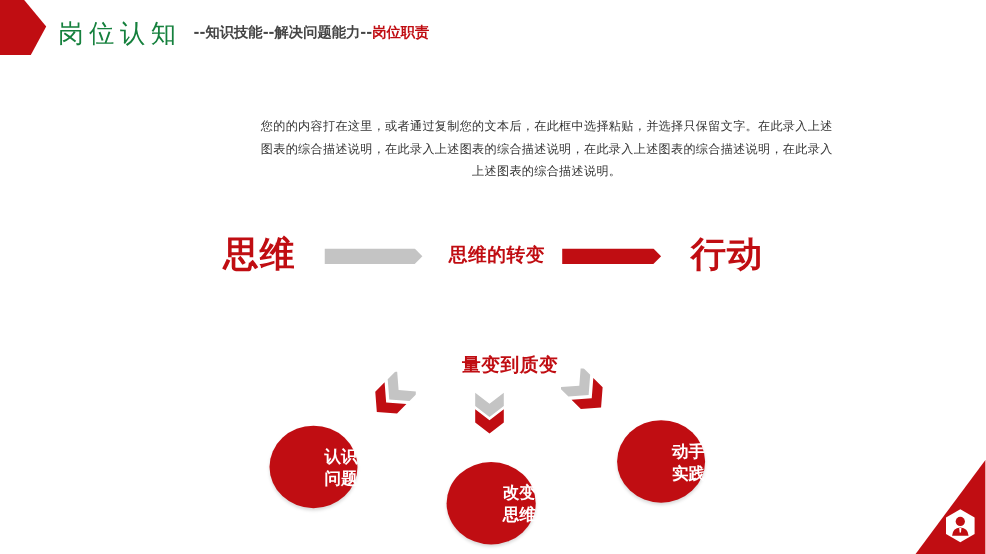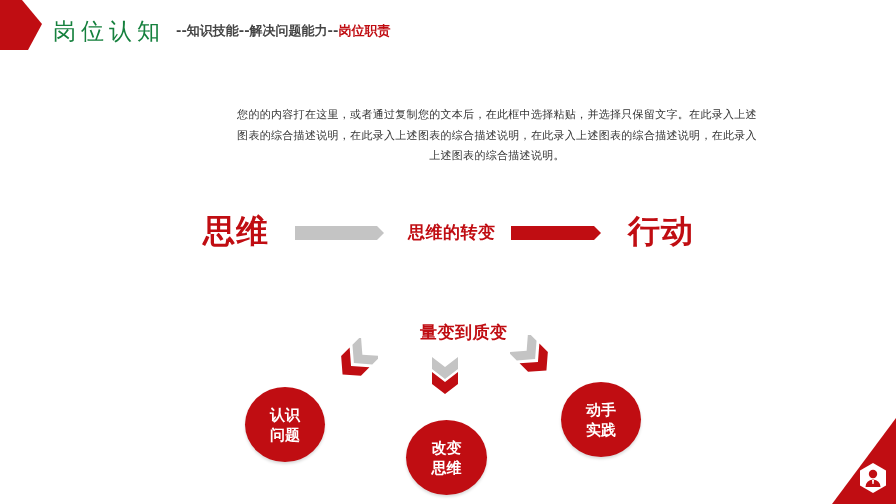--- a/index.html
+++ b/index.html
@@ -6,21 +6,21 @@
   body { width:896px; height:504px; position:relative; overflow:hidden; background:#ffffff;
          font-family:"DejaVu Sans","Liberation Sans",sans-serif; }
   .abs { position:absolute; }
   .title { left:53px; top:14px; font-size:23px; color:#15803d; letter-spacing:5px; line-height:34px; }
   .subtitle { left:176px; top:21px; font-size:13px; color:#444; line-height:20px; white-space:nowrap;font-weight:bold; }
   .subtitle .hl { color:#c00d12; }
   .desc { left:196px; top:105px; width:530px; font-size:11px; color:#333; line-height:20.5px; text-align:center; letter-spacing:0.3px;margin-left:36px; }
   .big { font-size:32px; font-weight:bold; color:#c00d12; line-height:40px; letter-spacing:1px; }
   .mid { font-size:17px; font-weight:bold; color:#c00d12; line-height:24px; letter-spacing:0.5px;margin-left:11px; }
   .circle { border-radius:50%; background:#c00d12; color:#fff; font-weight:bold; font-size:15px;
-            display:flex; align-items:center; justify-content:center; text-align:center; line-height:20px;
+            display:flex; align-items:center; justify-content:flex-end; text-align:center; line-height:20px;
             box-shadow:0 2px 3px rgba(0,0,0,0.15); }
   .circle span { display:block; }
 </style>
 </head>
 <body>
 
 <svg class="abs" style="left:0;top:0" width="46" height="52">
   <polygon points="0,0 22,0 42,24 28,50 0,50" fill="#c00d12"></polygon>
 </svg>
 

